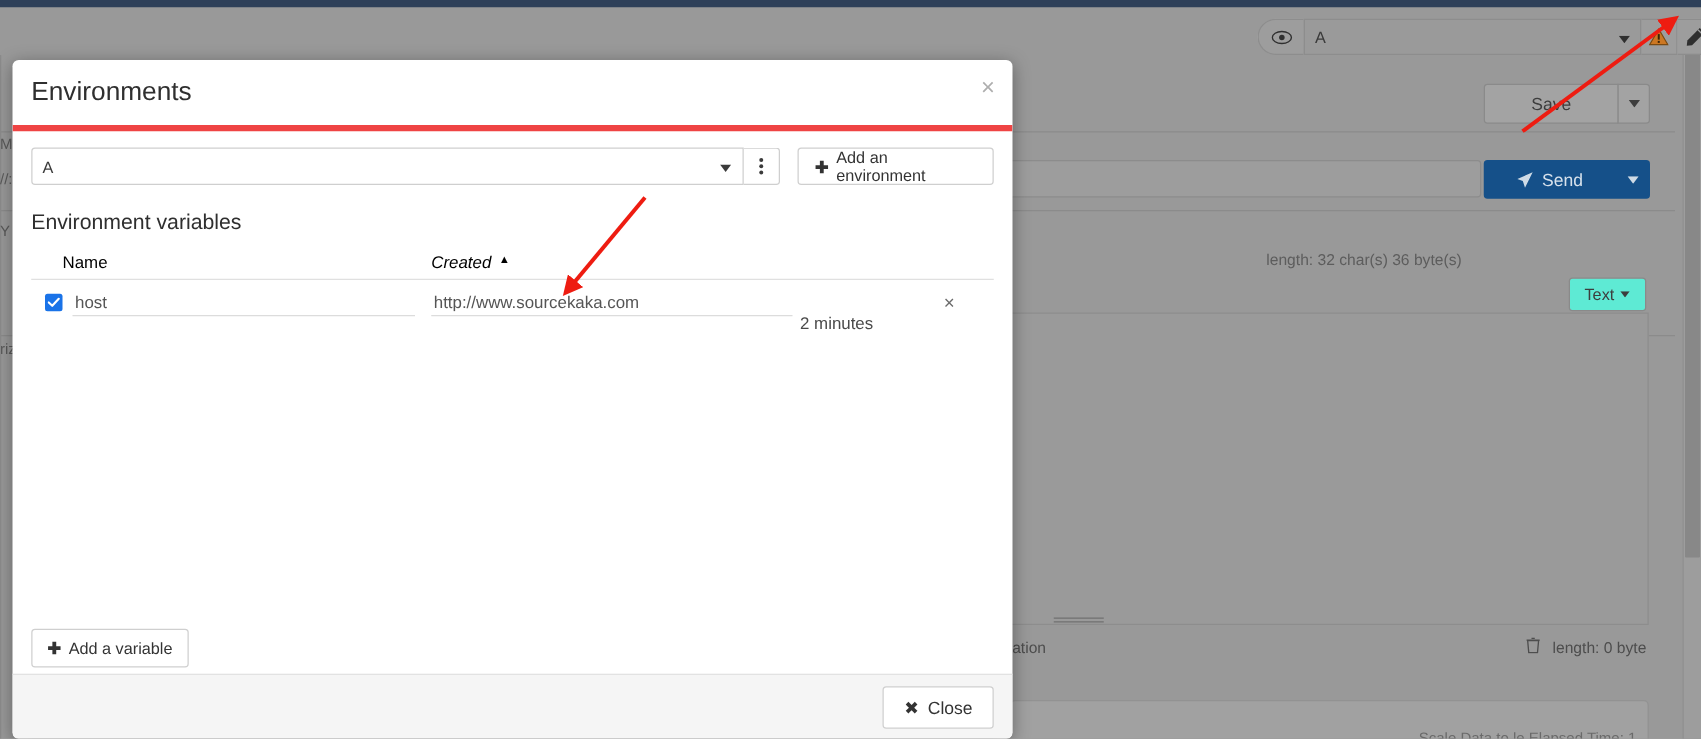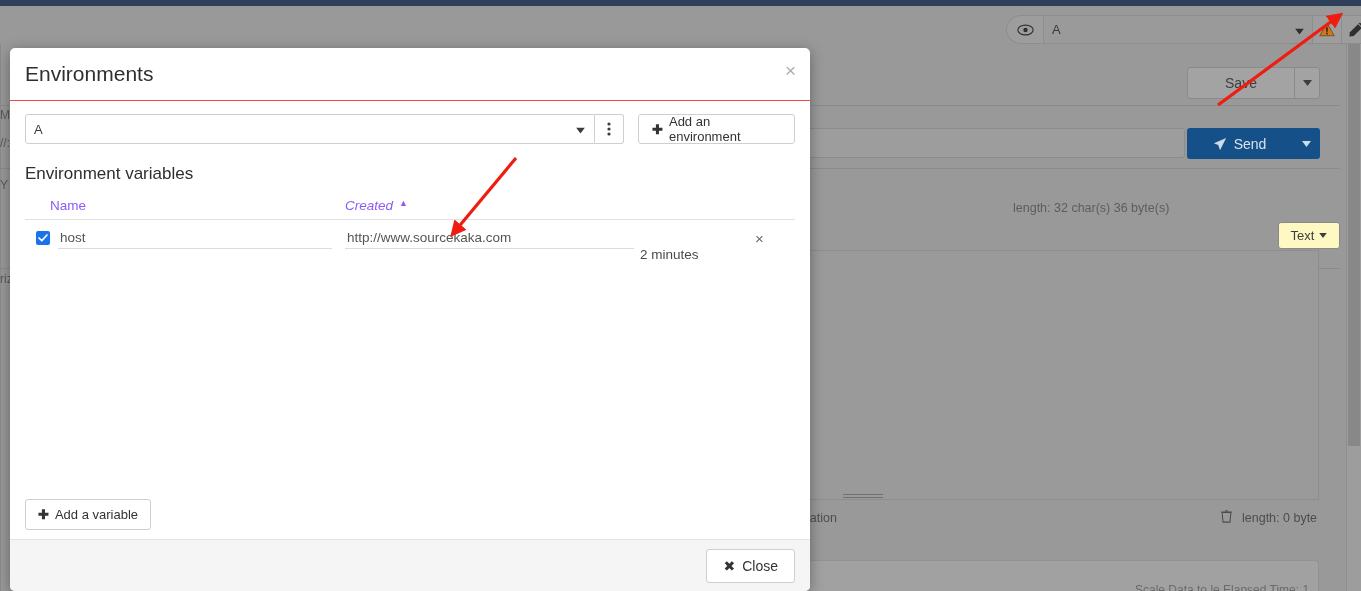--- a/index.html
+++ b/index.html
@@ -184,31 +184,30 @@
     color: #5d5d5d;
     margin-top: 40px;
   }
 
   .btn-text {
     position: absolute;
     top: 222px;
     left: 1255px;
     width: 62px;
     height: 27px;
-    background: #fef9c3;
+    background: #5eead4;
     border: 1px solid #8a8a8a;
     border-radius: 3px;
     display: flex;
     align-items: center;
     justify-content: center;
     gap: 5px;
     font-size: 13px;
     color: #3d3d3d;
     box-sizing: border-box;
-    margin-left: 23px;
   }
 
   .body-panel {
     position: absolute;
     top: 250px;
     left: 808px;
     width: 511px;
     height: 250px;
     background: #9a9a9a;
     border: 1px solid #8d8d8d;
@@ -302,21 +301,21 @@
     height: 543px;
     background: #ffffff;
     border-radius: 5px;
     box-shadow: 0 3px 14px rgba(0,0,0,0.35);
     overflow: hidden;
   }
 
   .modal-header {
     position: relative;
     height: 52px;
-    border-bottom: 1px solid #ef4444;
+    border-bottom: 5px solid #ef4444;
     display: flex;
     align-items: center;
   }
   .modal-title {
     margin-left: 15px;
     font-size: 21px;
     color: #2f2f2f;
     font-weight: 400;
   }
   .modal-close-x {
@@ -398,21 +397,21 @@
   .var-table {
     margin-top: 8px;
     width: 770px;
   }
   .var-head {
     display: flex;
     align-items: center;
     height: 27px;
     border-bottom: 1px solid #e0e0e0;
     font-size: 13.5px;
-    color: #8b5cf6;
+    color: #000000;
   }
   .col-name  { width: 320px; padding-left: 25px; box-sizing: border-box;}
   .col-value { width: 295px; }
   .col-created { width: 115px; display:flex; gap:6px; cursor:pointer;font-style:italic;}
   .col-del   { width: 35px; }
 
   .var-row {
     display: flex;
     align-items: center;
     height: 36px;

